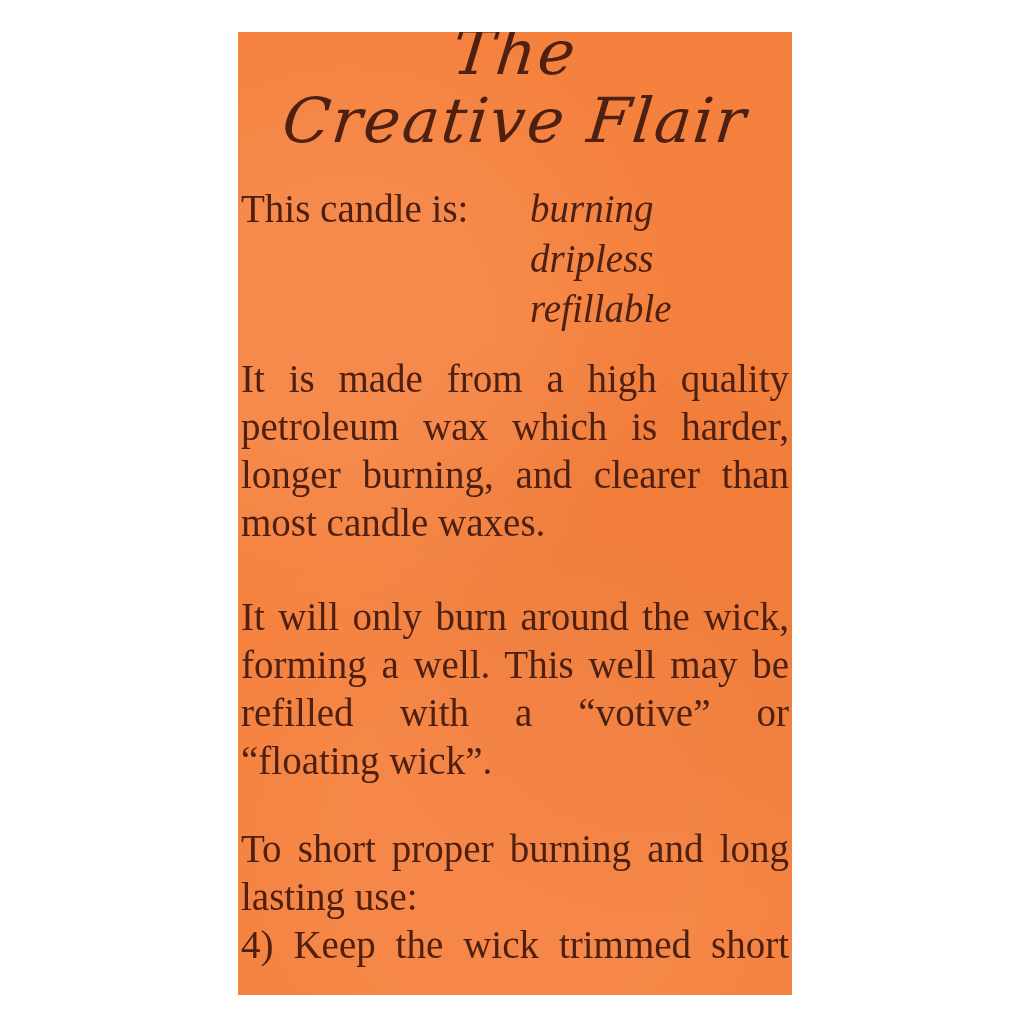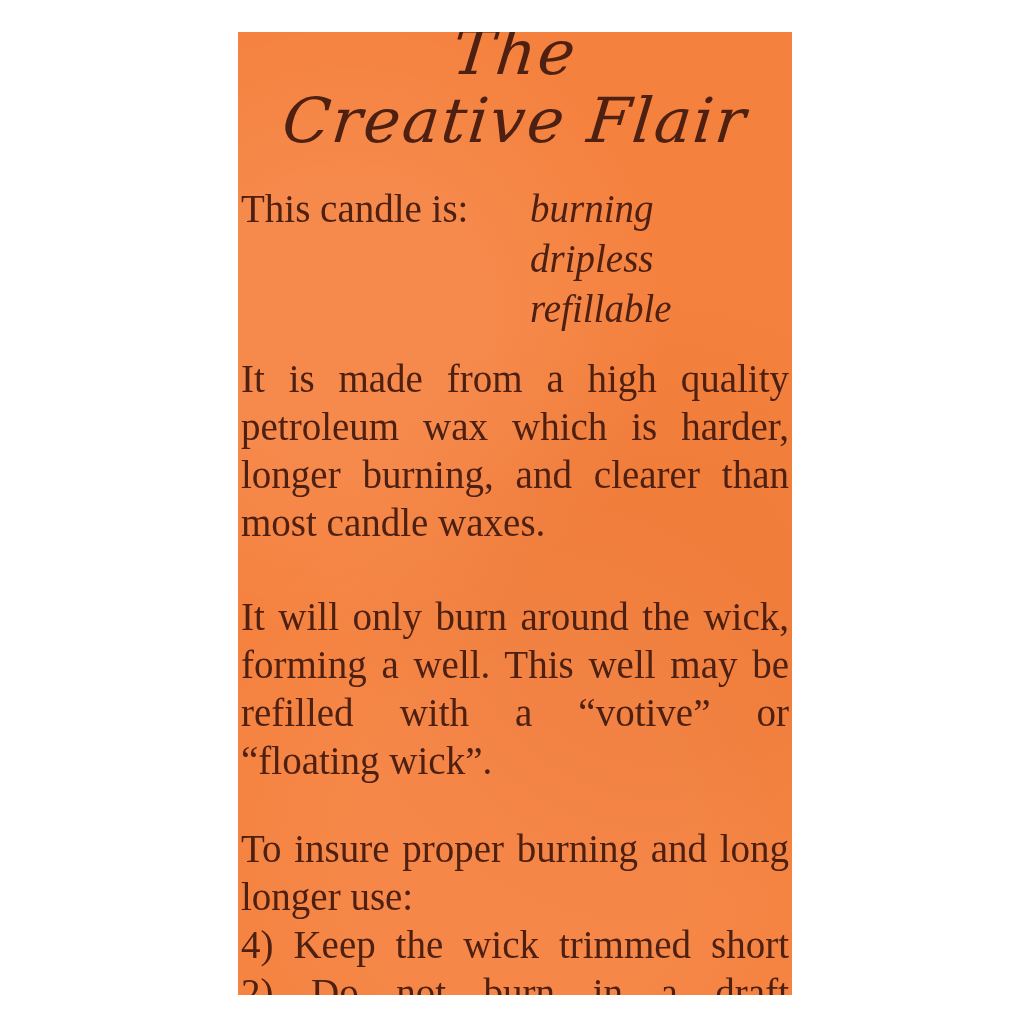--- a/index.html
+++ b/index.html
@@ -111,19 +111,18 @@
         <div>dripless</div>
         <div>refillable</div>
       </div>
     </div>
 
     <div class="para para-1 body-text">It is made from a high quality petroleum wax which is harder, longer burning, and clearer than most candle waxes.</div>
 
     <div class="para para-2 body-text">It will only burn around the wick, forming a well.  This well may be refilled with a “votive” or “floating wick”.</div>
 
     <div class="para para-3 body-text">
-      <div style="text-align: justify;">To insure proper burning and long longer use:</div>
+      <div style="text-align: justify;">To short proper burning and long lasting use:</div>
       <div class="instruction">4) Keep the wick trimmed short</div>
-      <div class="instruction">2) Do not burn in a draft</div>
     </div>
 
   </div>
 </div>
 
 </body></html>

